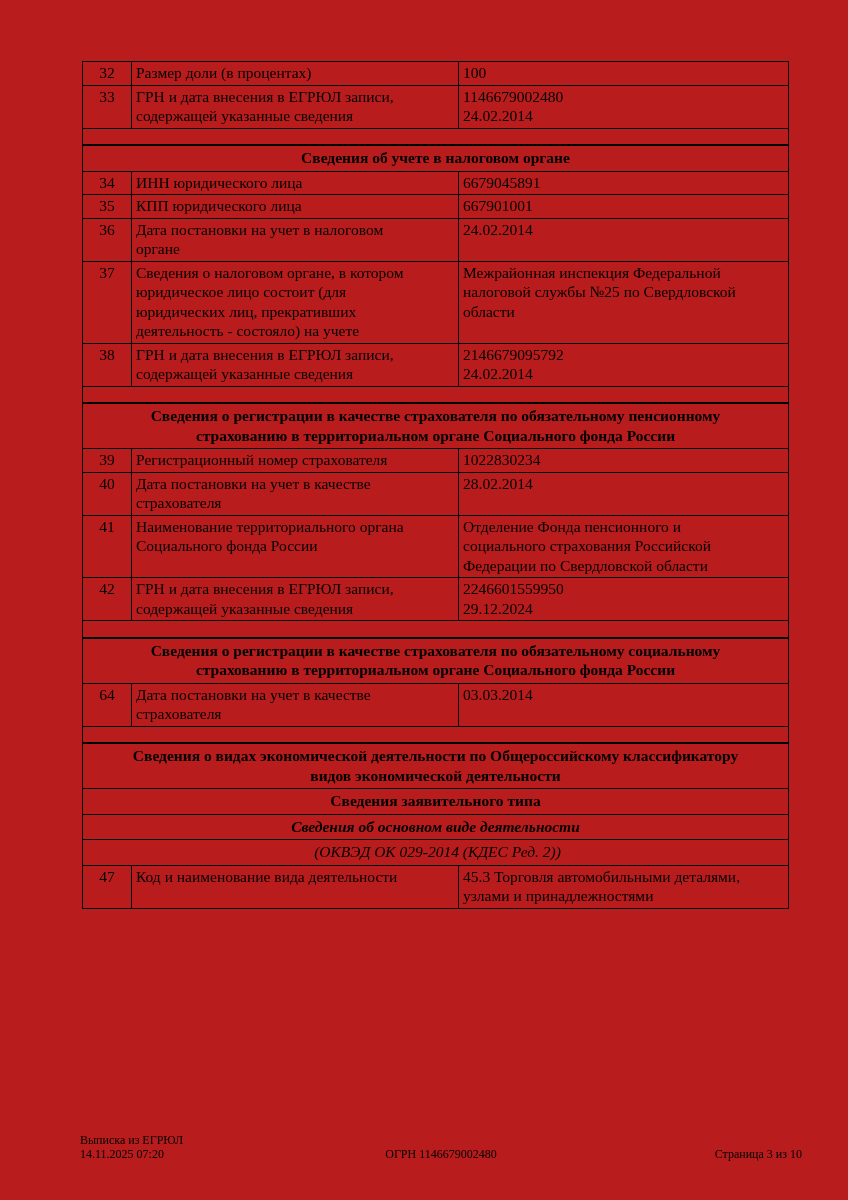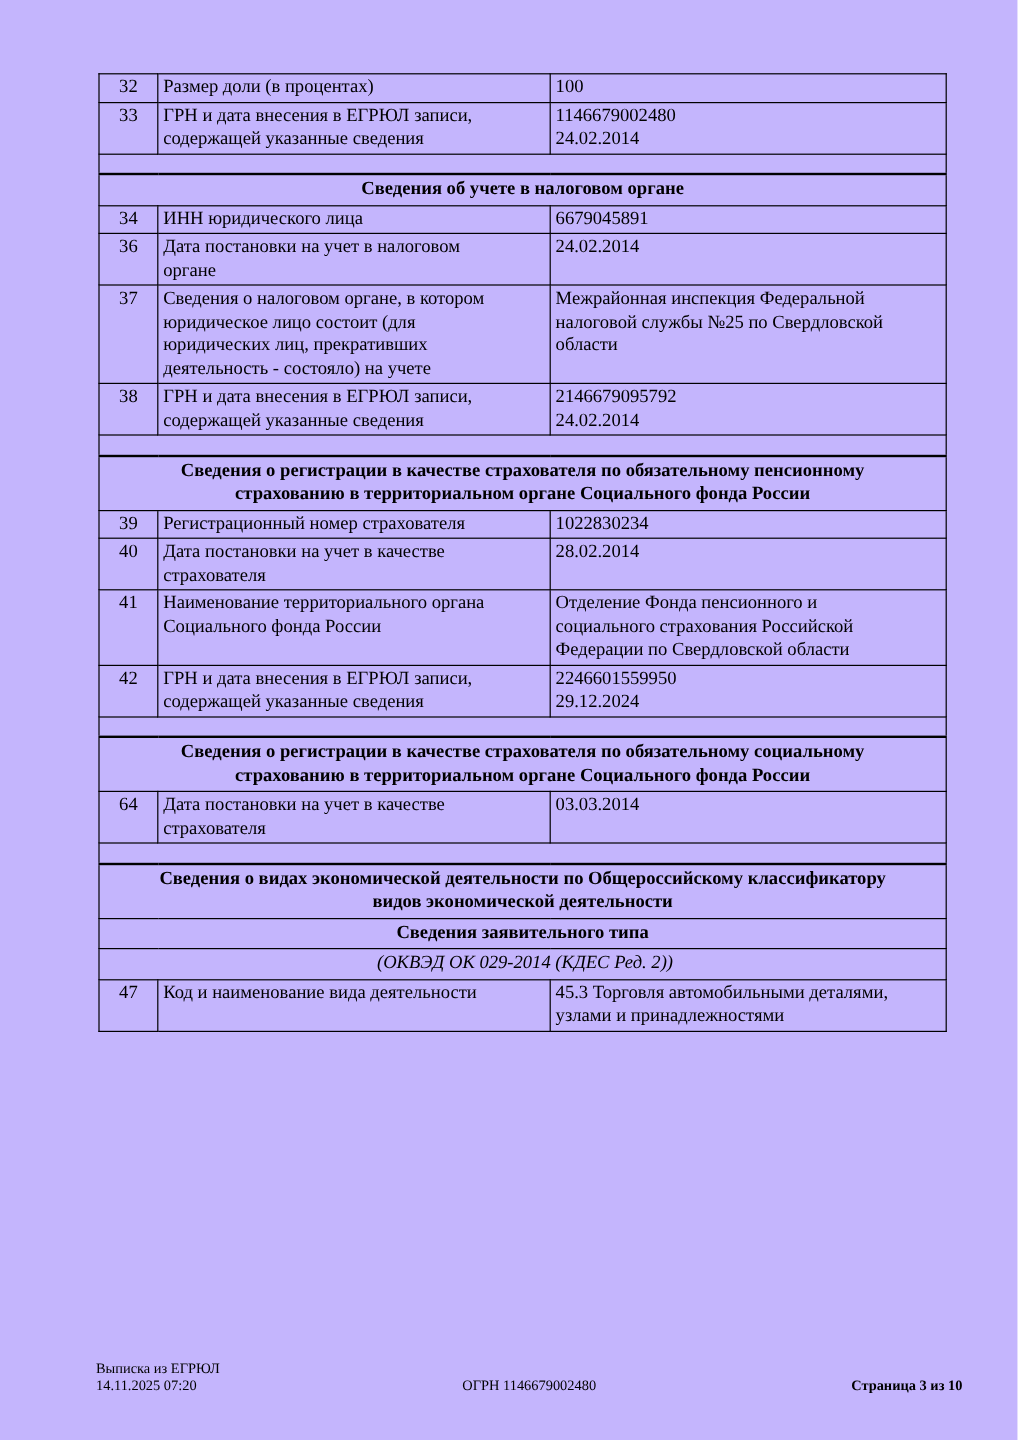--- a/index.html
+++ b/index.html
@@ -1,21 +1,21 @@
 <!DOCTYPE html>
 <html><head>
 <meta charset="utf-8">
 <style>
   * { margin: 0; padding: 0; box-sizing: border-box; }
   html, body { background: #ffffff; }
   .page {
     position: relative;
     width: 848px;
     height: 1200px;
-    background: #c4b5fd;
+    background: #b91c1c;
     color: #000000;
     font-family: "Liberation Serif", "DejaVu Serif", serif;
     overflow: hidden;
   }
   table.doc {
     position: absolute;
     left: 82px;
     top: 61px;
     width: 706px;
     border-collapse: collapse;
@@ -56,21 +56,21 @@
     top: 1133px;
     width: 722px;
     display: flex;
     justify-content: space-between;
     align-items: flex-end;
     font-size: 12px;
     line-height: 14px;
   }
   .footer .fleft { text-align: left; flex: 1; }
   .footer .fcenter { text-align: center; flex: 1; margin-top: 12px; }
-  .footer .fright { text-align: right; flex: 1; font-weight: bold; }
+  .footer .fright { text-align: right; flex: 1; }
 </style>
 </head>
 <body>
 
 <div class="page">
   <table class="doc">
     <colgroup>
       <col style="width:49px">
         <col style="width:327px">
         <col style="width:330px">
@@ -93,20 +93,25 @@
       </tr>
       <tr class="section major">
         <td colspan="3">Сведения об учете в налоговом органе</td>
       </tr>
       <tr>
         <td class="num">34</td>
         <td class="label">ИНН юридического лица</td>
         <td class="value">6679045891</td>
       </tr>
       <tr>
+        <td class="num">35</td>
+        <td class="label">КПП юридического лица</td>
+        <td class="value">667901001</td>
+      </tr>
+      <tr>
         <td class="num">36</td>
         <td class="label">Дата постановки на учет в налоговом
 органе</td>
         <td class="value">24.02.2014</td>
       </tr>
       <tr>
         <td class="num">37</td>
         <td class="label">Сведения о налоговом органе, в котором
 юридическое лицо состоит (для
 юридических лиц, прекративших
@@ -170,20 +175,23 @@
       </tr>
       <tr class="spacer">
         <td colspan="3"></td>
       </tr>
       <tr class="section major">
         <td colspan="3">Сведения о видах экономической деятельности по Общероссийскому классификатору
 видов экономической деятельности</td>
       </tr>
       <tr class="section">
         <td colspan="3">Сведения заявительного типа</td>
+      </tr>
+      <tr class="section ital">
+        <td colspan="3">Сведения об основном виде деятельности</td>
       </tr>
       <tr class="subnote">
         <td colspan="3">(ОКВЭД ОК 029-2014 (КДЕС Ред. 2))</td>
       </tr>
       <tr>
         <td class="num">47</td>
         <td class="label">Код и наименование вида деятельности</td>
         <td class="value">45.3 Торговля автомобильными деталями,
 узлами и принадлежностями</td>
       </tr>

